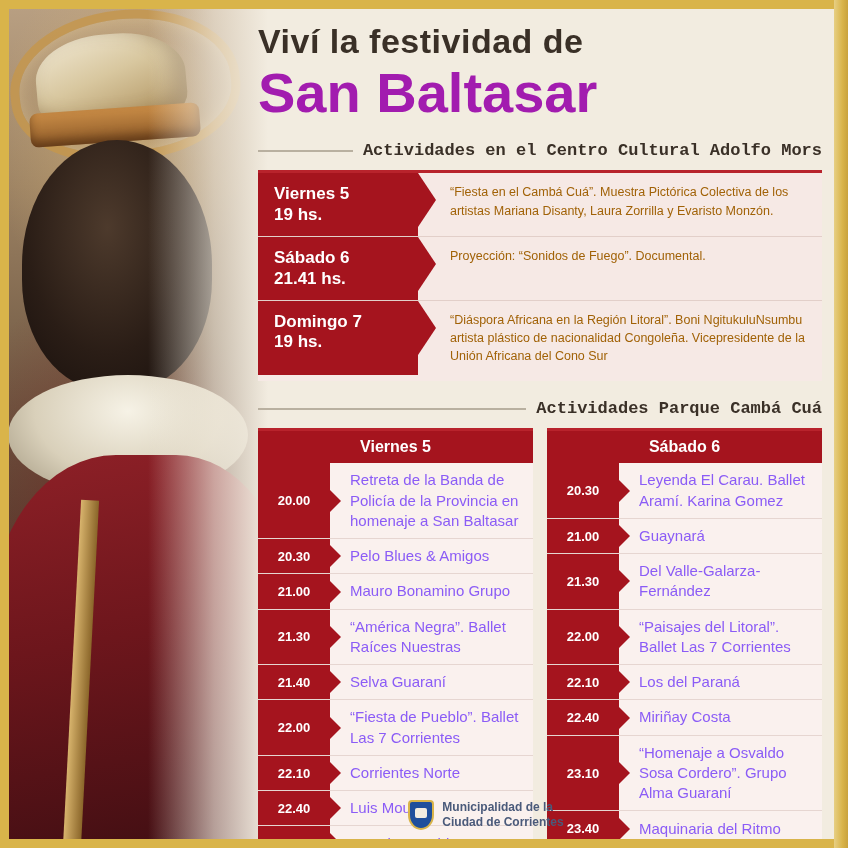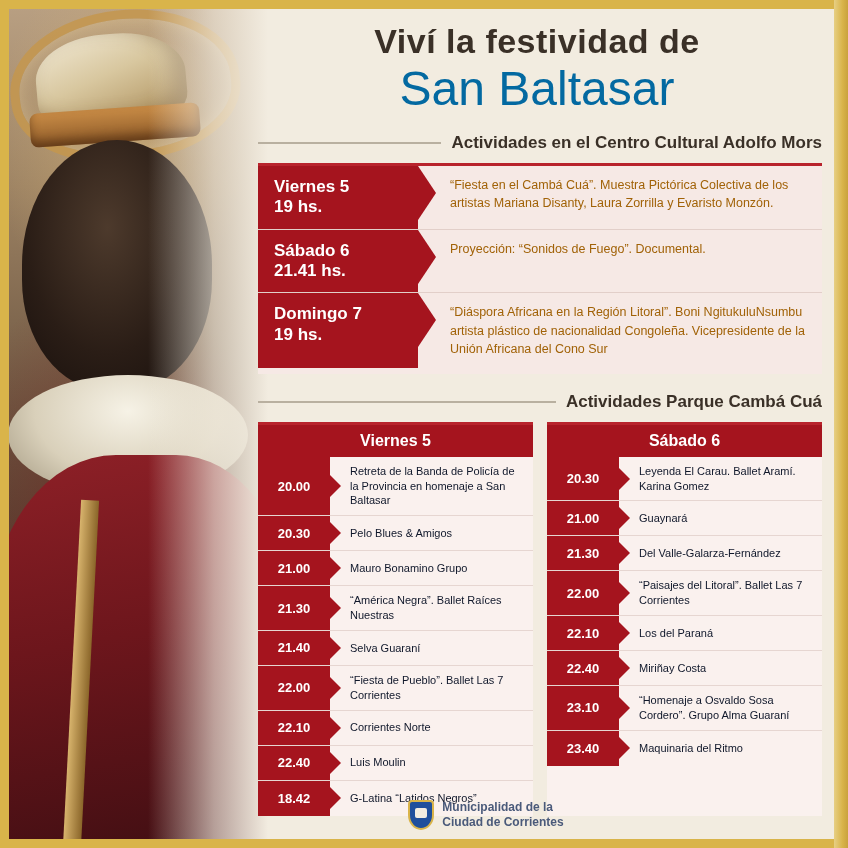--- a/index.html
+++ b/index.html
@@ -75,33 +75,33 @@
   .photo .fade-right {
     position: absolute; right: 0; top: 0; width: 120px; height: 848px;
     background: linear-gradient(90deg, rgba(242,236,224,0) 0%, rgba(242,236,224,0.65) 55%, rgba(242,236,224,1) 100%);
   }
 
   .content {
     position: absolute; left: 258px; top: 0; width: 576px; height: 848px;
   }
 
   
-  .title-wrap { text-align: center; padding: 22px 18px 0 0; }
+  .title-wrap { text-align: left; padding: 22px 18px 0 0; }
   .title-line1 {
     font-size: 34px; font-weight: bold; color: #3a3027; letter-spacing: 0.5px;
   }
   .title-line2 {
-    font-size: 48px; font-weight: normal; color: #0369a1; line-height: 1.08;
+    font-size: 56px; font-weight: bold; color: #a21caf; line-height: 1.08;
     margin-top: 2px;
   }
 
   
   .section-head {
     display: flex; align-items: center; gap: 10px;
-    margin: 18px 0 10px 0; padding-right: 12px;
+    margin: 18px 0 10px 0; padding-right: 12px; font-family: Liberation Mono, monospace;
   }
   .section-head .rule { flex: 1; height: 2px; background: #b9b0a0; }
   .section-head .txt {
     font-size: 17px; font-weight: bold; color: #3a3027; white-space: nowrap;
   }
 
   
   .cc-block { background: #f6e9e5; border-top: 3px solid #b8232c; padding: 0 0 6px 0; margin-right: 12px; }
   .cc-row { display: flex; align-items: stretch; border-bottom: 1px solid #e2cfc9; }
   .cc-row:last-child { border-bottom: none; }
@@ -134,21 +134,21 @@
     position: relative; width: 72px; flex: 0 0 72px; background: #a5141e; color: #fff;
     font-weight: bold; font-size: 13px; text-align: center;
     padding: 9px 2px; align-self: stretch; display: flex;
     align-items: center; justify-content: center;
   }
   .time::after {
     content: ""; position: absolute; right: -11px; top: 50%; transform: translateY(-50%);
     border-top: 11px solid transparent; border-bottom: 11px solid transparent;
     border-left: 11px solid #a5141e;
   }
-  .act { flex: 1; padding: 7px 8px 7px 20px; font-size: 11px; color: #0f172a; line-height: 1.35; }
+  .act { flex: 1; padding: 7px 8px 7px 20px; font-size: 15px; color: #8b5cf6; line-height: 1.35; }
 
   
   .footer { display: flex; align-items: center; justify-content: center; gap: 8px; margin-top: 14px; }
   .shield {
     width: 26px; height: 30px; background: #1f4f9c;
     border-radius: 4px 4px 50% 50%;
     border: 2px solid #d9b44a;
     position: relative;
   }
   .shield::after {

